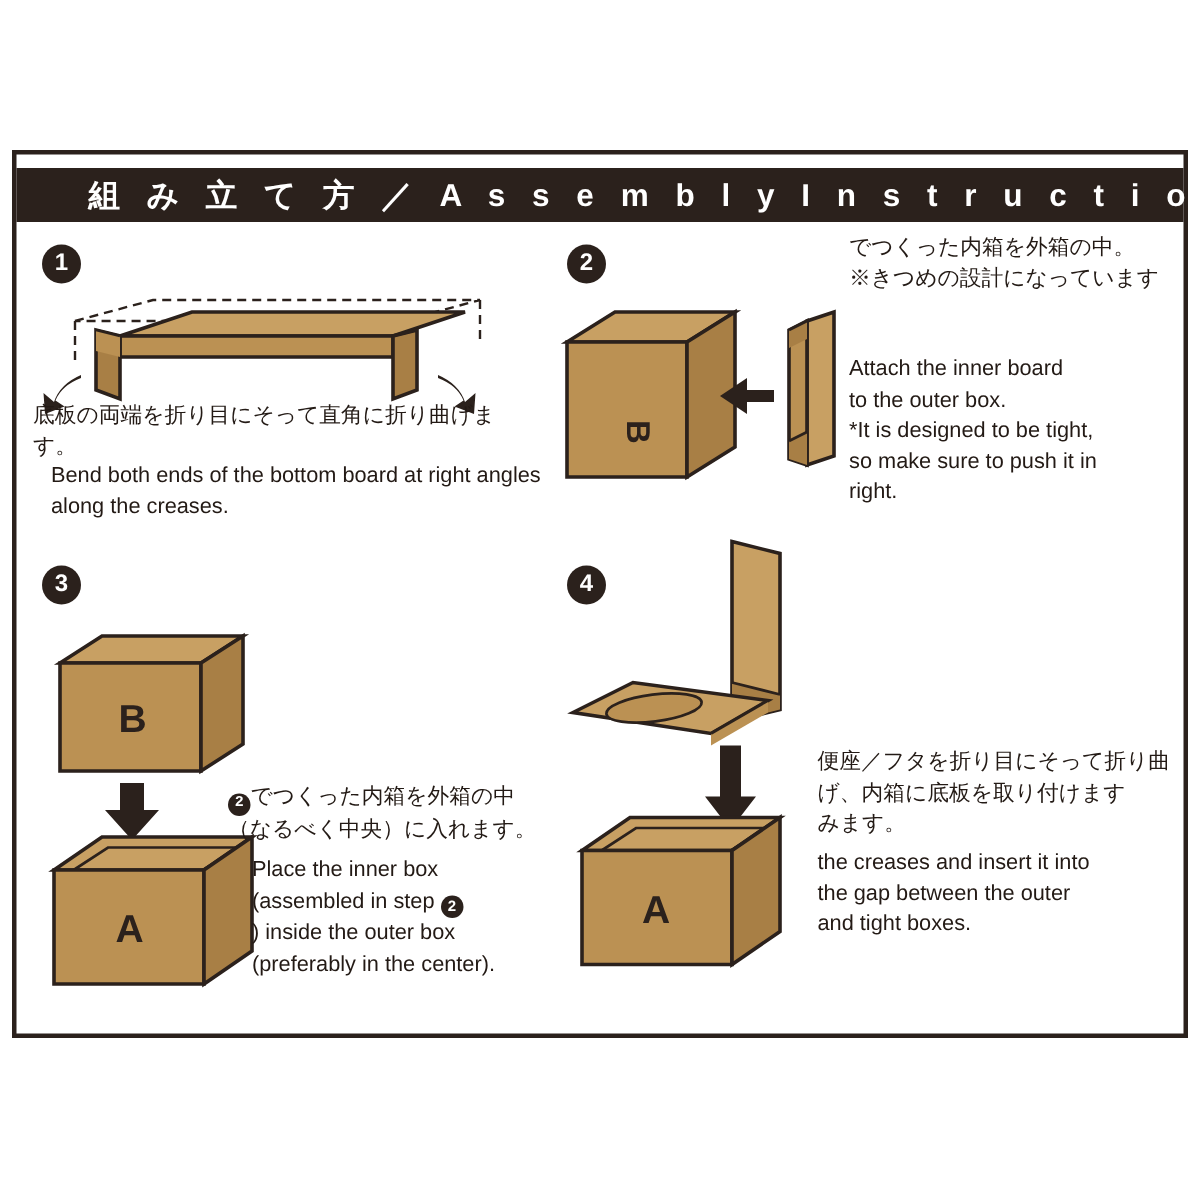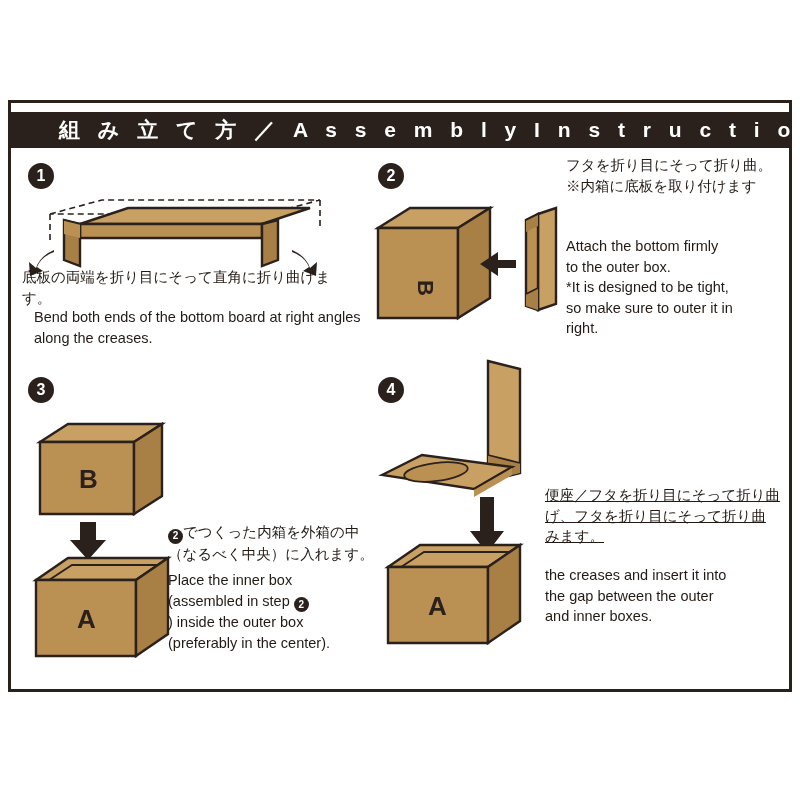--- a/index.html
+++ b/index.html
@@ -174,28 +174,28 @@
     <path class="edge" d="M168 14 L168 110 L156 106 L156 20 Z"></path>
     <path class="face-dark" d="M156 20 L168 14 L168 26 L156 32 Z"></path>
     <path class="edge-thin" d="M156 20 L168 14"></path>
     <path class="face-dark" d="M156 94 L168 88 L168 110 L156 106 Z"></path>
     <path class="edge-thin" d="M156 94 L168 88"></path>
 
     <path class="arrow-fill" d="M146 60 l -18 0 l 0 -8 l -18 12 l 18 12 l 0 -8 l 18 0 Z"></path>
   </svg>
 
   <div class="txt jp" style="left:566px; top:155px; width:226px;">
-    <p>フタを折り目にそって折り曲。</p>
-    <p>※内箱に底板を取り付けます</p>
+    <p>でつくった内箱を外箱の中。</p>
+    <p>※きつめの設計になっています</p>
   </div>
   <div class="txt en" style="left:566px; top:236px; width:226px;">
-    <p>Attach the bottom firmly</p>
+    <p>Attach the inner board</p>
     <p>to the outer box.</p>
     <p>*It is designed to be tight,</p>
-    <p>so make sure to outer it in</p>
+    <p>so make sure to push it in</p>
     <p>right.</p>
   </div>
 
   <div class="badge" style="left:28px; top:377px;">3</div>
 
   <svg style="left:22px; top:410px;" width="180" height="260" viewBox="0 0 180 260">
 
     <path class="face-light" d="M18 32 L46 14 L140 14 L112 32 Z"></path>
     <path class="edge" d="M18 32 L46 14 L140 14 L112 32 Z"></path>
     <path class="face-mid" d="M18 32 L112 32 L112 104 L18 104 Z"></path>
@@ -209,21 +209,21 @@
     <path class="face-light" d="M14 170 L46 148 L146 148 L114 170 Z"></path>
     <path class="edge" d="M14 170 L46 148 L146 148 L114 170 Z"></path>
     <path class="edge-thin" d="M24 172 L50 155 L138 155 L110 172"></path>
     <path class="face-mid" d="M14 170 L114 170 L114 246 L14 246 Z"></path>
     <path class="edge" d="M14 170 L114 170 L114 246 L14 246 Z"></path>
     <path class="face-dark" d="M114 170 L146 148 L146 224 L114 246 Z"></path>
     <path class="edge" d="M114 170 L146 148 L146 224 L114 246 Z"></path>
     <text class="letter" x="55" y="218">A</text>
   </svg>
 
-  <div class="txt jp" style="left:168px; top:522px; width:210px;">
+  <div class="txt jp" style="left:152px; top:522px; width:210px;font-family:Liberation Mono, monospace;">
     <p><span class="inline-badge">2</span><span>でつくった内箱を外箱の中</span></p>
     <p>（なるべく中央）に入れます。</p>
   </div>
   <div class="txt en" style="left:168px; top:570px; width:215px;">
     <p>Place the inner box</p>
     <p><span>(assembled in step </span><span class="inline-badge">2</span></p>
     <p>) inside the outer box</p>
     <p>(preferably in the center).</p>
   </div>
 
@@ -248,24 +248,24 @@
     <path class="face-light" d="M18 212 L50 190 L150 190 L118 212 Z"></path>
     <path class="edge" d="M18 212 L50 190 L150 190 L118 212 Z"></path>
     <path class="edge-thin" d="M28 214 L54 197 L142 197 L114 214"></path>
     <path class="face-mid" d="M18 212 L118 212 L118 288 L18 288 Z"></path>
     <path class="edge" d="M18 212 L118 212 L118 288 L18 288 Z"></path>
     <path class="face-dark" d="M118 212 L150 190 L150 266 L118 288 Z"></path>
     <path class="edge" d="M118 212 L150 190 L150 266 L118 288 Z"></path>
     <text class="letter" x="58" y="260">A</text>
   </svg>
 
-  <div class="txt jp" style="left:545px; top:485px; width:250px;text-decoration:underline;">
+  <div class="txt jp" style="left:545px; top:498px; width:250px;">
     <p>便座／フタを折り目にそって折り曲</p>
-    <p>げ、フタを折り目にそって折り曲</p>
+    <p>げ、内箱に底板を取り付けます</p>
     <p>みます。</p>
   </div>
   <div class="txt en" style="left:545px; top:565px; width:250px;">
     <p>the creases and insert it into</p>
     <p>the gap between the outer</p>
-    <p>and inner boxes.</p>
+    <p>and tight boxes.</p>
   </div>
 
 </div>
 
 </body></html>

